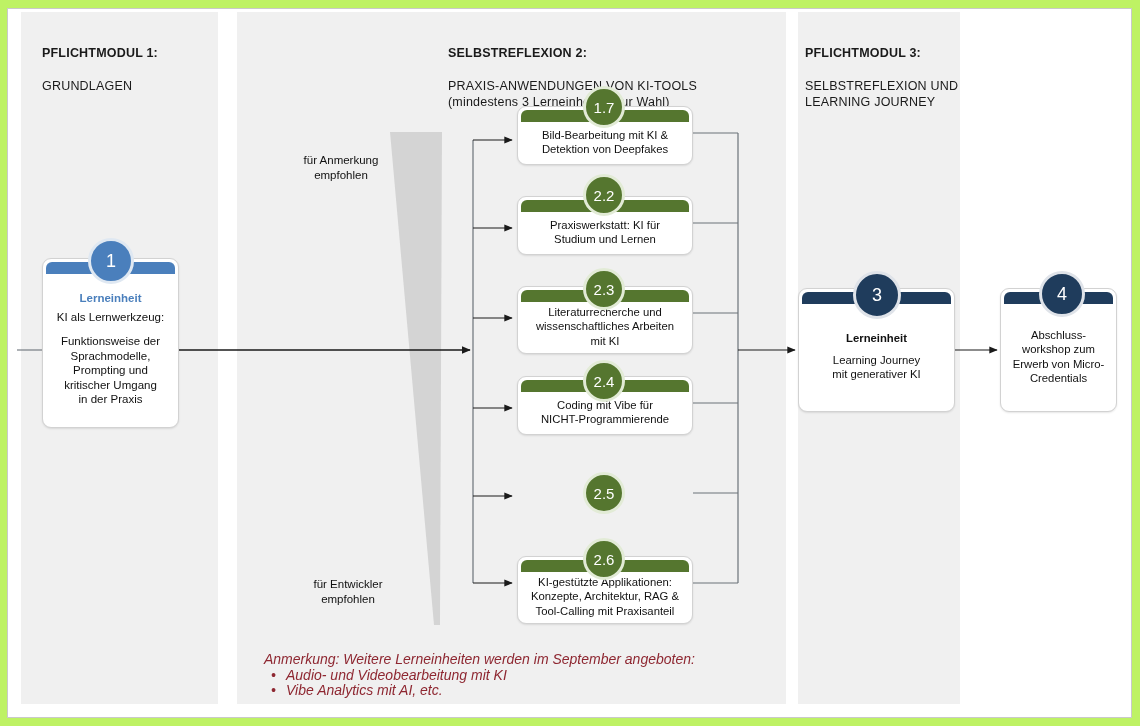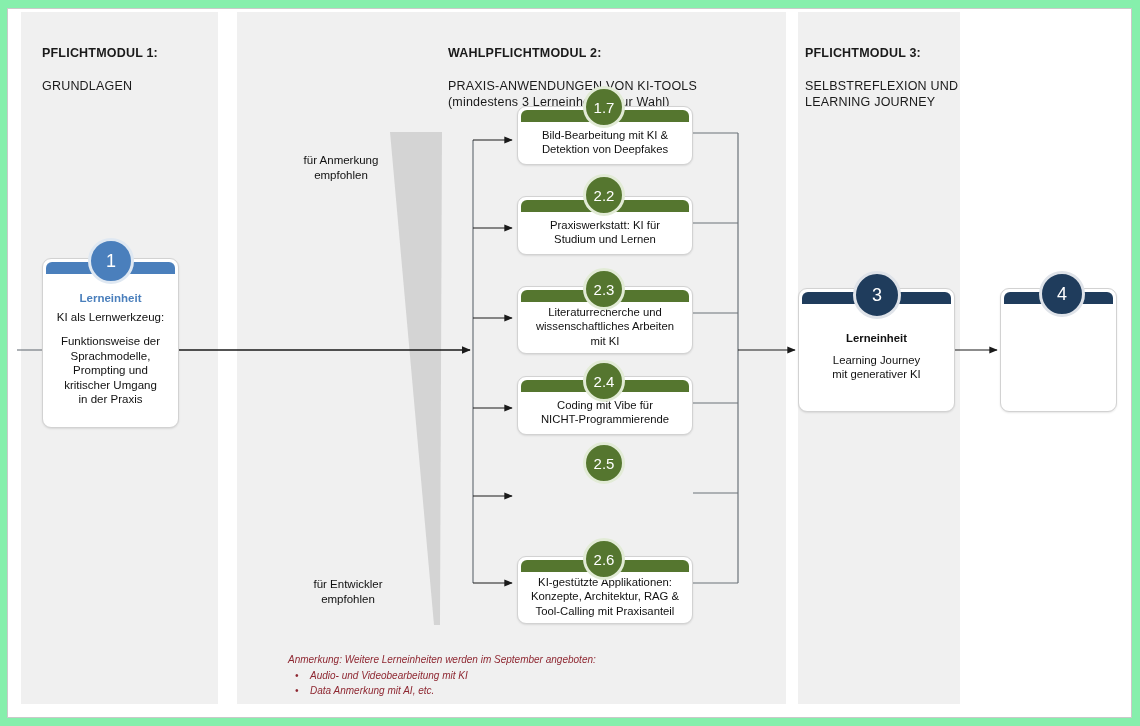--- a/index.html
+++ b/index.html
@@ -4,21 +4,21 @@
 <style>
   html,body{margin:0;padding:0;background:#ffffff;}
   body{
     font-family:"Liberation Sans","DejaVu Sans",sans-serif;
     -webkit-font-smoothing:antialiased;
   }
   #canvas{
     position:relative;
     width:1140px;
     height:726px;
-    background:#86efac;
+    background:#bef264;
     overflow:hidden;
   }
   .outer-frame{
     position:absolute;
     left:7px; top:8px;
     width:1125px; height:710px;
     border:1px solid #c9c9c9;
     box-sizing:border-box;
     background:#ffffff;
   }
@@ -125,21 +125,21 @@
 
   #card-21{ top:106px; height:59px;padding-left:48px; }
   #badge-21{ top:86px; }
   #card-22{ top:196px; height:59px; }
   #badge-22{ top:174px; }
   #card-23{ top:286px; height:68px; }
   #badge-23{ top:268px; }
   #card-24{ top:376px; height:59px; }
   #badge-24{ top:360px; }
   #card-25{ top:466px; height:59px; }
-  #badge-25{ top:442px; }
+  #badge-25{ top:472px; }
   #card-26{ top:556px; height:68px; }
   #badge-26{ top:538px; }
 
   
   #card-3{ left:798px; top:288px; width:157px; height:124px; }
   #badge-3{ left:853px; top:271px; width:48px; height:48px; font-size:18px; }
   #card-3 .label-navy{
     font-size:11.3px; font-weight:bold; color:#111; margin-bottom:9px;
   }
   #card-3 .ln{ font-size:11.3px; color:#111; line-height:14.5px; white-space:pre-line;}
@@ -157,22 +157,22 @@
     line-height:15px;
     white-space:pre-line;
   }
   #note-top{ left:282px; top:138px; width:118px; }
   #note-top .it{ font-style:italic; display:block; }
   #note-bot{ left:282px; top:562px; width:132px; }
 
   
   #footnote{
     position:absolute;
-    left:288px; top:652px;
-    font-size:10px;
+    left:264px; top:652px;
+    font-size:14px;
     font-style:italic;
     color:#8e2731;
     line-height:15.5px;
   }
   #footnote .bullets{ margin:0; padding:0; list-style:none; }
   #footnote .bullets li{ position:relative; padding-left:22px; }
   #footnote .bullets li .dot{
     position:absolute; left:7px; top:0;
   }
 </style>
@@ -184,21 +184,21 @@
 
   <div class="band" id="band-1"></div>
   <div class="band" id="band-2"></div>
   <div class="band" id="band-3"></div>
 
   <div class="col-head" id="head-1">
     <span class="strong">PFLICHTMODUL 1:</span><br>
     <span>GRUNDLAGEN</span>
   </div>
   <div class="col-head" id="head-2">
-    <span class="strong">WAHLPFLICHTMODUL 2:</span><br>
+    <span class="strong">SELBSTREFLEXION 2:</span><br>
     <span>PRAXIS-ANWENDUNGEN VON KI-TOOLS
 (mindestens 3 Lerneinheiten zur Wahl)</span>
   </div>
   <div class="col-head" id="head-3">
     <span class="strong">PFLICHTMODUL 3:</span><br>
     <span>SELBSTREFLEXION UND
 LEARNING JOURNEY</span>
   </div>
 
   <svg id="wires" viewBox="0 0 1140 726">
@@ -304,20 +304,26 @@
     <div class="body">
       <div class="label-navy">Lerneinheit</div>
       <div class="ln">Learning Journey
 mit generativer KI</div>
     </div>
   </div>
   <div class="badge navy" id="badge-3">3</div>
 
   <div class="card" id="card-4">
     <div class="cap navy"></div>
+    <div class="body">
+      <div class="ln">Abschluss-
+workshop zum
+Erwerb von Micro-
+Credentials</div>
+    </div>
   </div>
   <div class="badge navy" id="badge-4">4</div>
 
   <div class="side-note" id="note-top">
     <span>für Anmerkung
 empfohlen</span>
   </div>
   <div class="side-note" id="note-bot">
     <span>für Entwickler
 empfohlen</span>
@@ -325,18 +331,18 @@
 
   <div id="footnote">
     <div>Anmerkung: Weitere Lerneinheiten werden im September angeboten:</div>
     <ul class="bullets">
       <li>
         <span class="dot">•</span>
         <span>Audio- und Videobearbeitung mit KI</span>
       </li>
       <li>
         <span class="dot">•</span>
-        <span>Data Anmerkung mit AI, etc.</span>
+        <span>Vibe Analytics mit AI, etc.</span>
       </li>
     </ul>
   </div>
 
 </div>
 
 </body></html>

